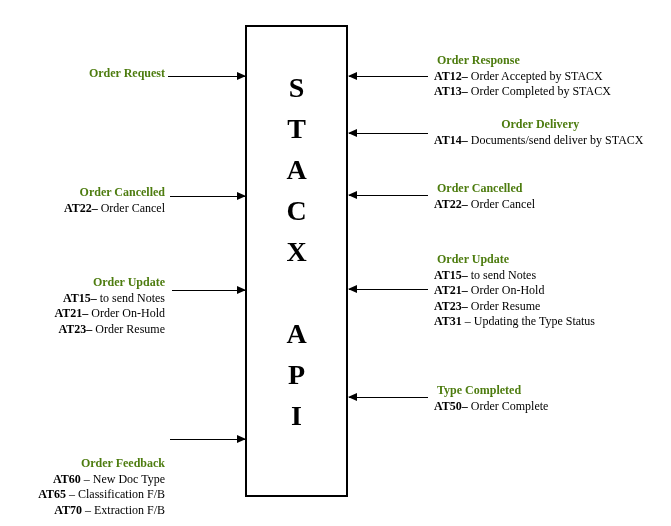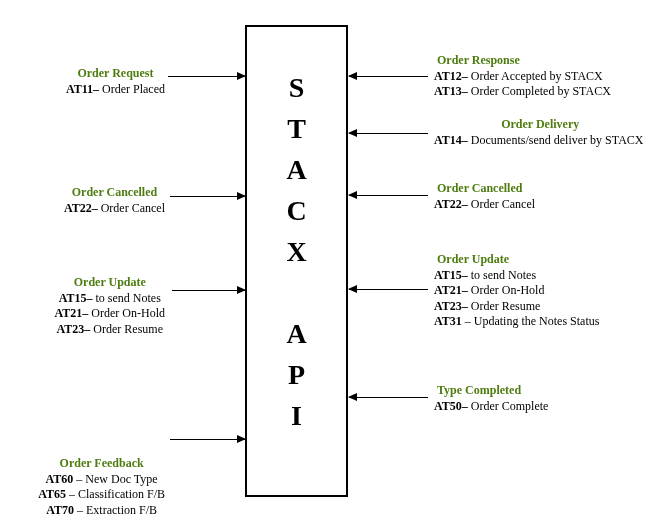--- a/index.html
+++ b/index.html
@@ -31,21 +31,21 @@
   .letter { height:41px; }
   .letter-gap { height:41px; }
   
   .group {
     position:absolute;
     white-space:nowrap;
     font-size:12px;
     line-height:15.5px;
     color:#000000;
   }
-  .group.left  { right:506px; text-align:center; }
+  .group.left  { right:506px; text-align:right; }
   .group.right { left:434px;  text-align:left; }
   .gtitle {
     font-weight:bold;
     color:#4d7c0f;
   }
   .group.right .gtitle { padding-left:3px; }
   .code { font-weight:bold; }
   
   .arrow {
     position:absolute;
@@ -84,21 +84,20 @@
       <div class="letter">X</div>
       <div class="letter-gap"></div>
       <div class="letter">A</div>
       <div class="letter">P</div>
       <div class="letter">I</div>
     </div>
   </div>
 
   <div class="group left" style="top:66px;">
     <div class="gtitle">Order Request</div>
-    <div class="gitem"><span class="code">AT11–</span><span> Order Placed</span></div>
   </div>
 
   <div class="group left" style="top:185px;">
     <div class="gtitle">Order Cancelled</div>
     <div class="gitem"><span class="code">AT22–</span><span> Order Cancel</span></div>
   </div>
 
   <div class="group left" style="top:275px;">
     <div class="gtitle">Order Update</div>
     <div class="gitem"><span class="code">AT15–</span><span> to send Notes</span></div>
@@ -127,21 +126,21 @@
   <div class="group right" style="top:181px;">
     <div class="gtitle">Order Cancelled</div>
     <div class="gitem"><span class="code">AT22–</span><span> Order Cancel</span></div>
   </div>
 
   <div class="group right" style="top:252px;">
     <div class="gtitle">Order Update</div>
     <div class="gitem"><span class="code">AT15–</span><span> to send Notes</span></div>
     <div class="gitem"><span class="code">AT21–</span><span> Order On-Hold</span></div>
     <div class="gitem"><span class="code">AT23–</span><span> Order Resume</span></div>
-    <div class="gitem"><span class="code">AT31</span><span> – Updating the Notes Status</span></div>
+    <div class="gitem"><span class="code">AT31</span><span> – Updating the Type Status</span></div>
   </div>
 
   <div class="group right" style="top:383px;">
     <div class="gtitle">Type Completed</div>
     <div class="gitem"><span class="code">AT50–</span><span> Order Complete</span></div>
   </div>
 
   <div class="arrow to-right" style="top:76px; left:168px; width:77px;">
       <span class="head"></span>
     </div>

